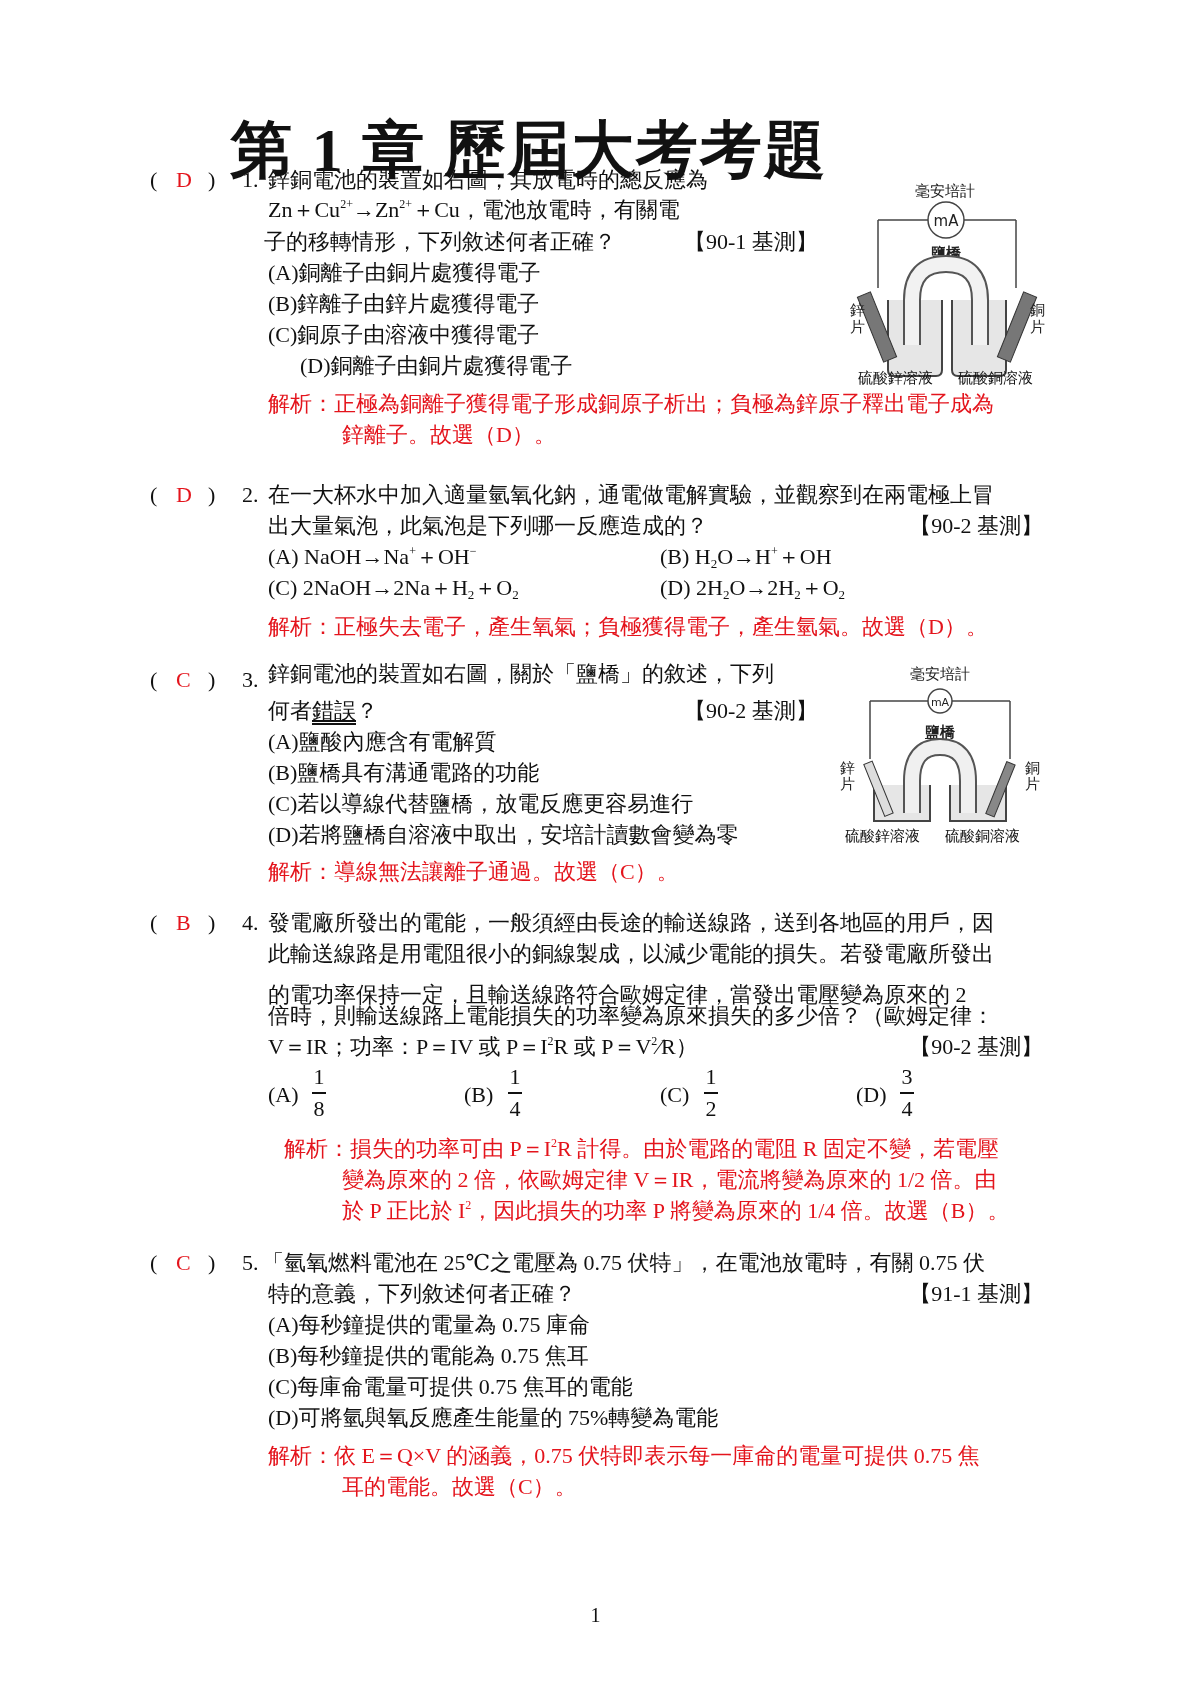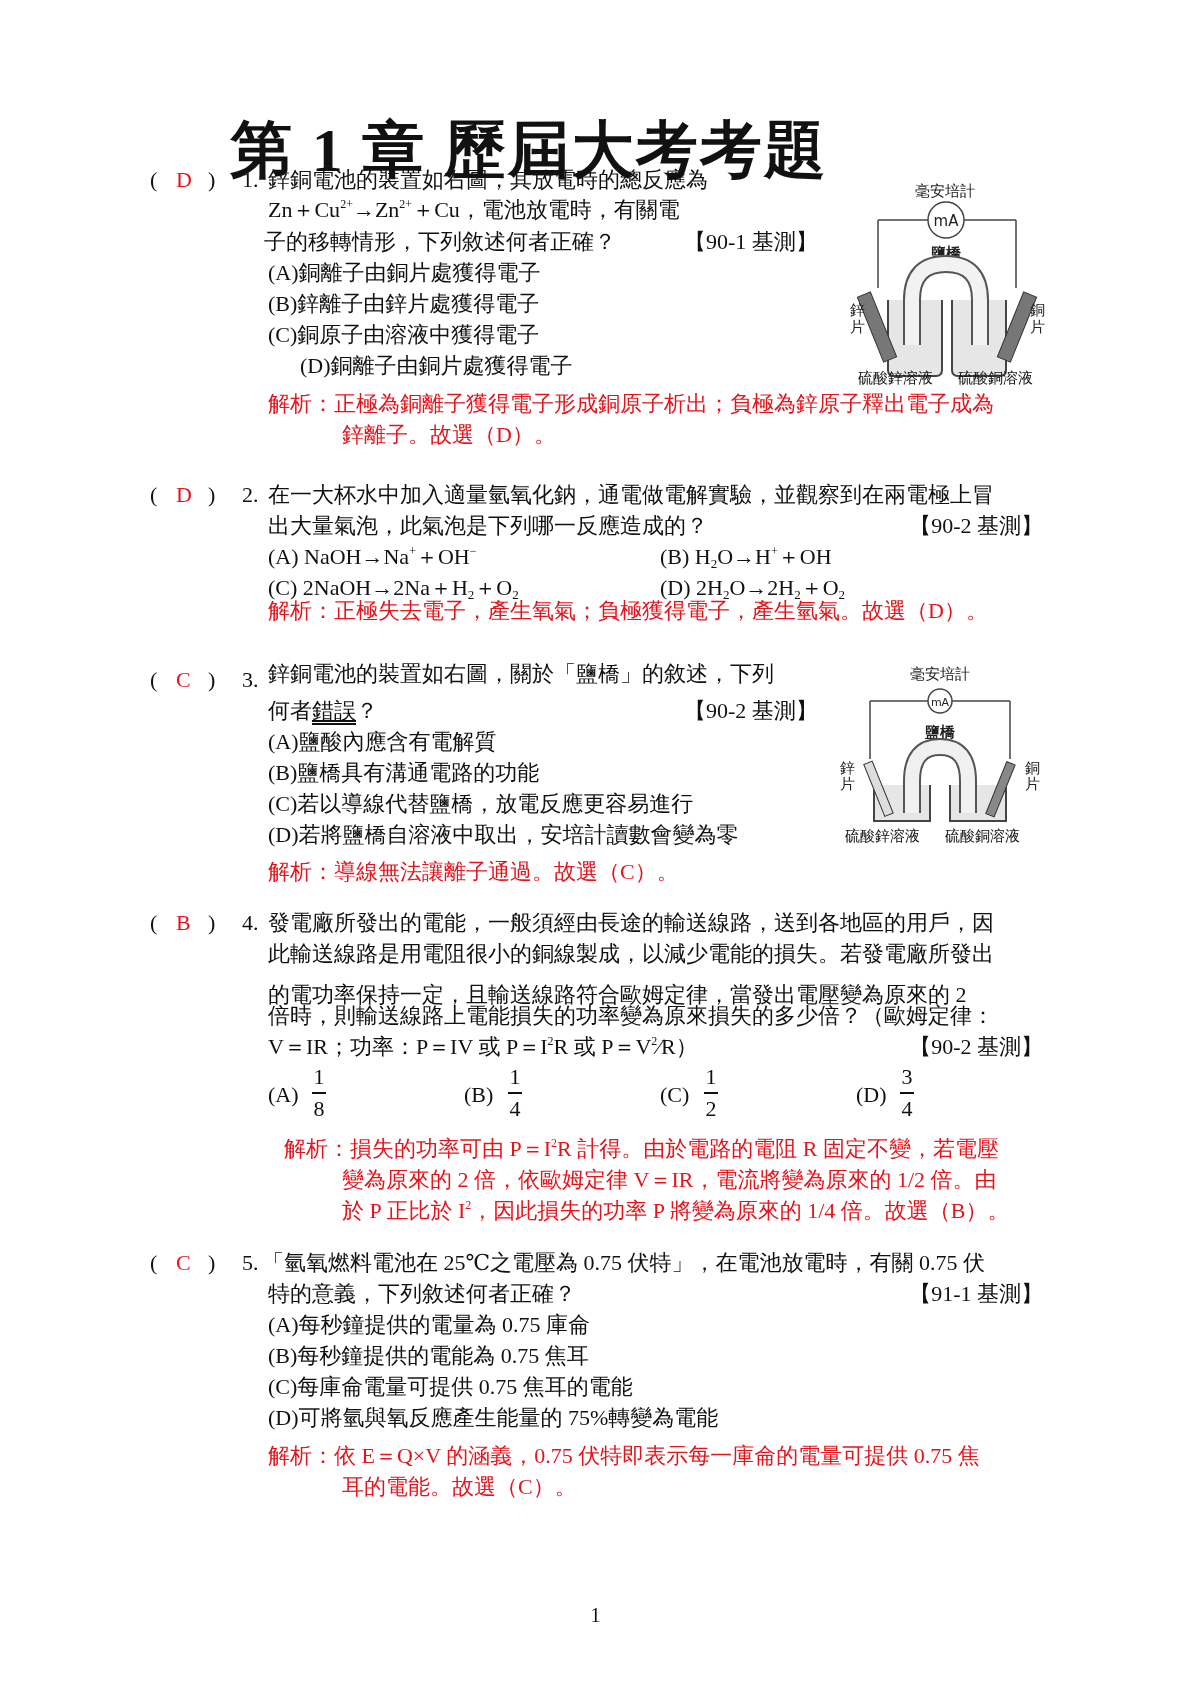--- a/index.html
+++ b/index.html
@@ -85,21 +85,21 @@
     <span class="r">)</span>
   </div>
   <span class="num" style="top:480px;">2.</span>
   <span class="line" style="top:480px;left:268px;">在一大杯水中加入適量氫氧化鈉，通電做電解實驗，並觀察到在兩電極上冒</span>
   <span class="line" style="top:511px;left:268px;">出大量氣泡，此氣泡是下列哪一反應造成的？</span>
   <span class="src" style="top:511px;">【90-2 基測】</span>
   <span class="line" style="top:542px;left:268px;"><span>(A) NaOH→Na</span><sup>+</sup>＋OH<sup>−</sup></span>
   <span class="line" style="top:542px;left:660px;text-align:center;"><span>(B) H</span><sub>2</sub>O→H<sup>+</sup>＋OH</span>
   <span class="line" style="top:573px;left:268px;"><span>(C) 2NaOH→2Na＋H</span><sub>2</sub>＋O<sub>2</sub></span>
   <span class="line" style="top:573px;left:660px;"><span>(D) 2H</span><sub>2</sub>O→2H<sub>2</sub>＋O<sub>2</sub></span>
-  <span class="line red" style="top:596px;left:268px;">解析：正極失去電子，產生氧氣；負極獲得電子，產生氫氣。故選（D）。</span>
+  <span class="line red" style="top:612px;left:268px;">解析：正極失去電子，產生氧氣；負極獲得電子，產生氫氣。故選（D）。</span>
 </div>
 
 <div>
   <div class="ans-paren" style="top:665px;">
     <span class="l">(</span>
     <span class="v">C</span>
     <span class="r">)</span>
   </div>
   <span class="num" style="top:665px;">3.</span>
   <span class="line" style="top:659px;left:268px;">鋅銅電池的裝置如右圖，關於「鹽橋」的敘述，下列</span>

